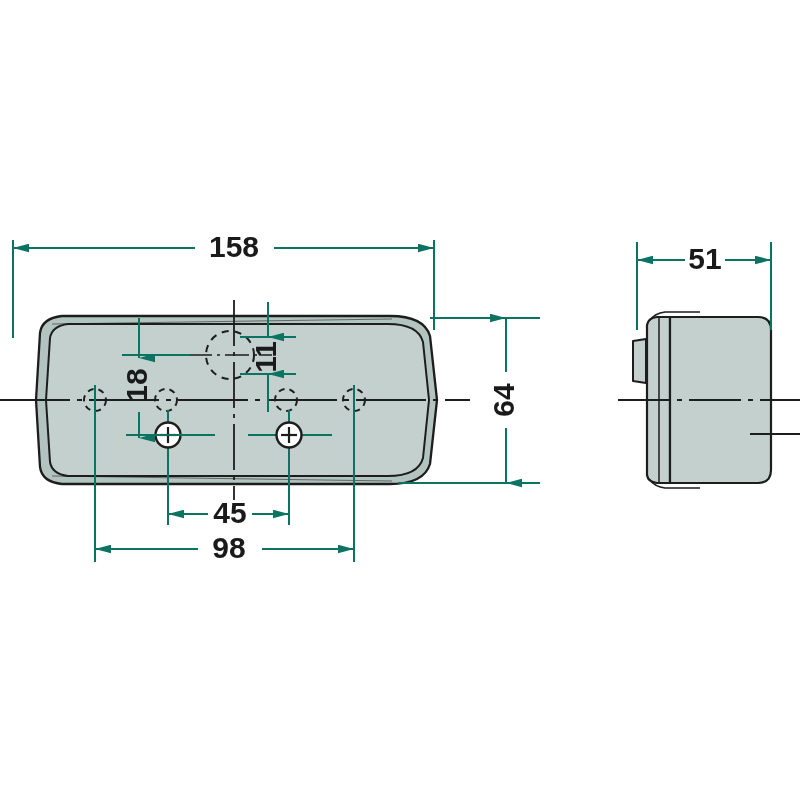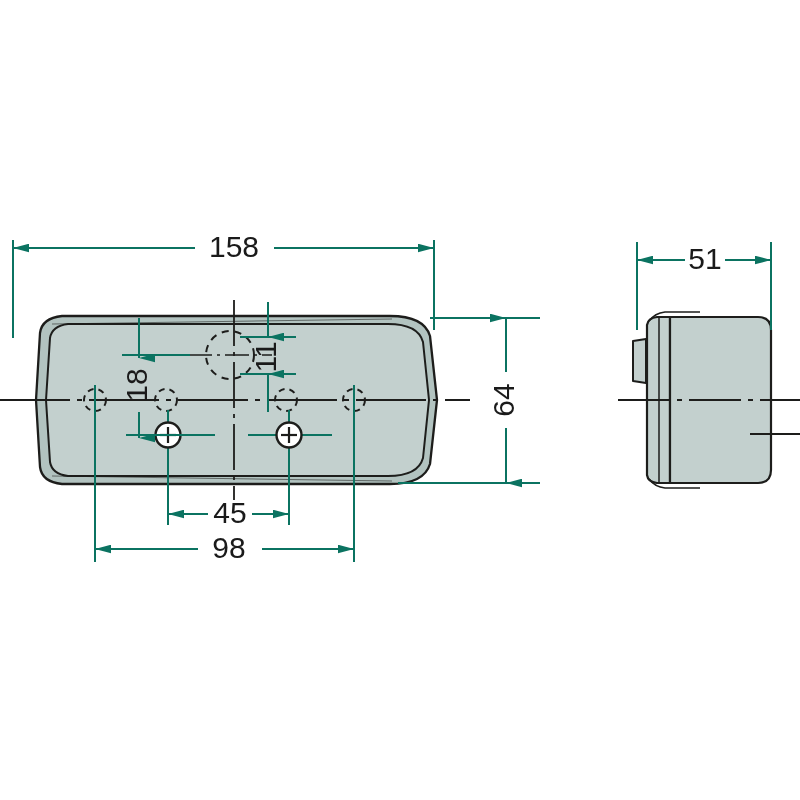--- a/index.html
+++ b/index.html
@@ -10,20 +10,21 @@
   body {
     width: 800px;
     height: 800px;
     font-family: "Liberation Sans", sans-serif;
     overflow: hidden;
   }
   #drawing-root {
     position: relative;
     width: 784px;
     height: 800px;
+    font-weight: bold;
   }
   svg.tech-drawing {
     display: block;
     width: 800px;
     height: 800px;
   }
   text.dim-label {
     font-family: "Liberation Sans", sans-serif;
     font-size: 30px;
     fill: #1a1a1a;

